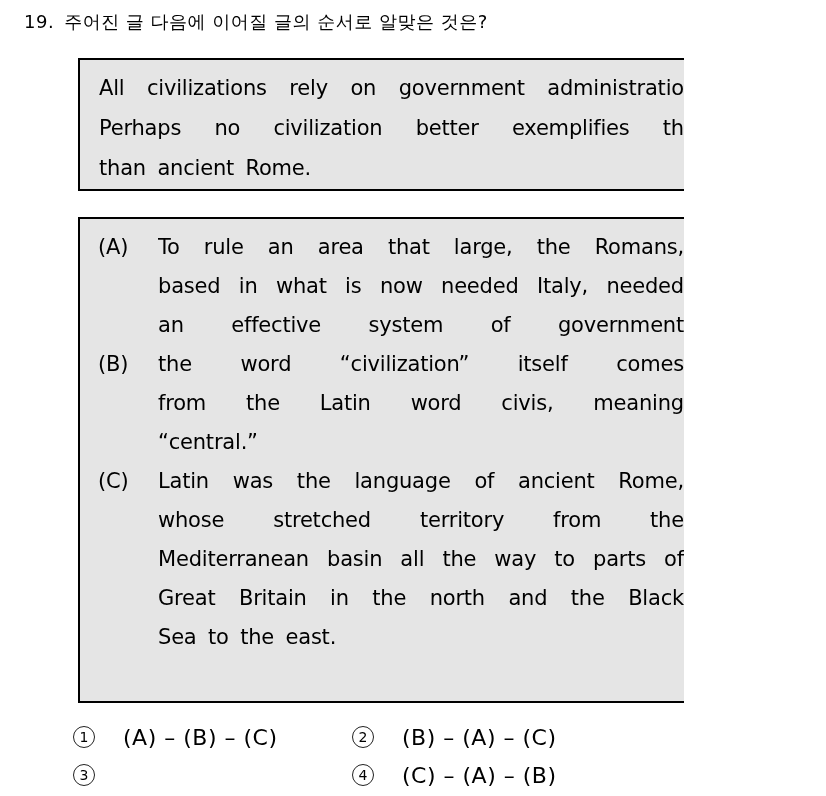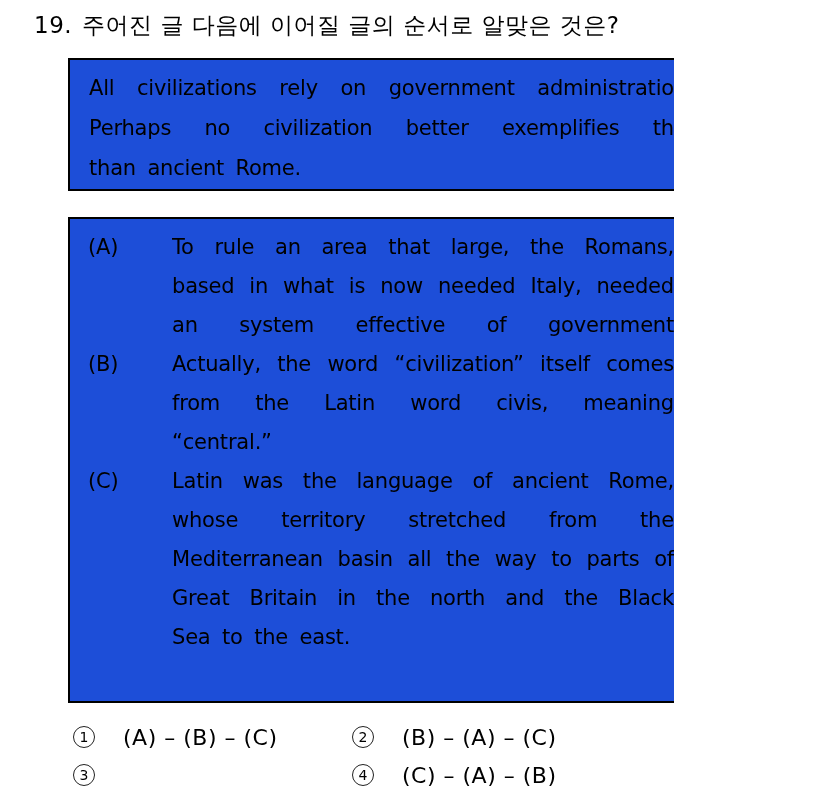--- a/index.html
+++ b/index.html
@@ -3,36 +3,36 @@
 <meta charset="utf-8">
 <style>
   html,body{margin:0;padding:0;background:#ffffff;}
   body{
     width:826px;height:796px;position:relative;overflow:hidden;
     font-family:"DejaVu Sans","Liberation Sans",sans-serif;
     color:#000;
     -webkit-font-smoothing:antialiased;
   }
   .q-title{
-    position:absolute;left:34px;top:10px;
-    font-size:23px;letter-spacing:0.5px;white-space:nowrap;
+    position:absolute;left:24px;top:10px;
+    font-size:18px;letter-spacing:0.5px;white-space:nowrap;
   }
   .q-title .qnum{margin-right:10px;}
   .box{
-    position:absolute;left:68px;width:606px;
+    position:absolute;left:78px;width:606px;
     border:2px solid #000;border-right:none;
-    box-sizing:border-box;overflow:hidden;background:#1d4ed8;
+    box-sizing:border-box;overflow:hidden;background:#e5e5e5;
   }
   .box1{top:58px;height:133px;padding:8px 0 0 19px;}
   .box2{top:217px;height:486px;padding:9px 0 0 0;}
   .line{
     height:40px;line-height:40px;font-size:21px;white-space:nowrap;
     letter-spacing:-0.2px;overflow:hidden;
   }
-  .box2 .line{height:39px;line-height:39px;margin-left:24px;}
+  .box2 .line{height:39px;line-height:39px;}
   .line.j{display:flex;justify-content:space-between;}
   .line.l{word-spacing:5px;}
   .para{position:relative;padding-left:78px;}
   .plabel{
     position:absolute;left:18px;top:0;height:39px;line-height:39px;
     font-size:21px;letter-spacing:-0.2px;
   }
   .choices{
     position:absolute;left:73px;top:718px;
     display:grid;grid-template-columns:279px auto;
@@ -93,30 +93,29 @@
         <span>in</span>
         <span>what</span>
         <span>is</span>
         <span>now</span>
         <span>needed</span>
         <span>Italy,</span>
         <span>needed</span>
       </div>
       <div class="line j">
         <span>an</span>
+        <span>effective</span>
         <span>system</span>
-        <span>effective</span>
         <span>of</span>
         <span>government</span>
       </div>
     </div>
     <div class="para">
       <span class="plabel">(B)</span>
       <div class="line j">
-        <span>Actually,</span>
         <span>the</span>
         <span>word</span>
         <span>“civilization”</span>
         <span>itself</span>
         <span>comes</span>
       </div>
       <div class="line j">
         <span>from</span>
         <span>the</span>
         <span>Latin</span>
@@ -132,22 +131,22 @@
         <span>Latin</span>
         <span>was</span>
         <span>the</span>
         <span>language</span>
         <span>of</span>
         <span>ancient</span>
         <span>Rome,</span>
       </div>
       <div class="line j">
         <span>whose</span>
+        <span>stretched</span>
         <span>territory</span>
-        <span>stretched</span>
         <span>from</span>
         <span>the</span>
       </div>
       <div class="line j">
         <span>Mediterranean</span>
         <span>basin</span>
         <span>all</span>
         <span>the</span>
         <span>way</span>
         <span>to</span>

